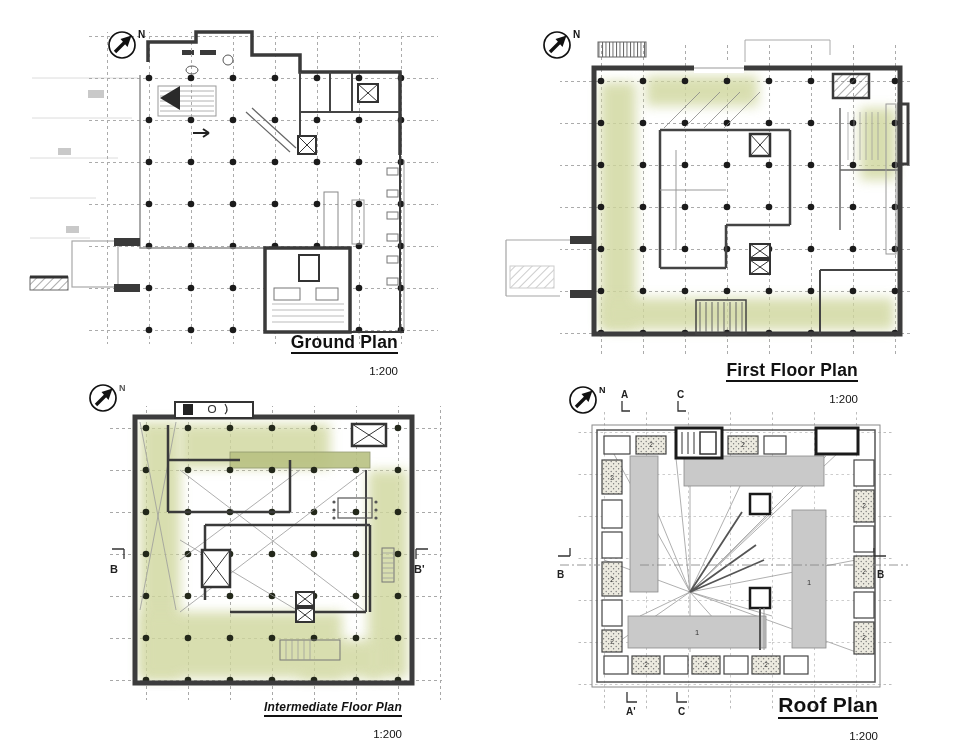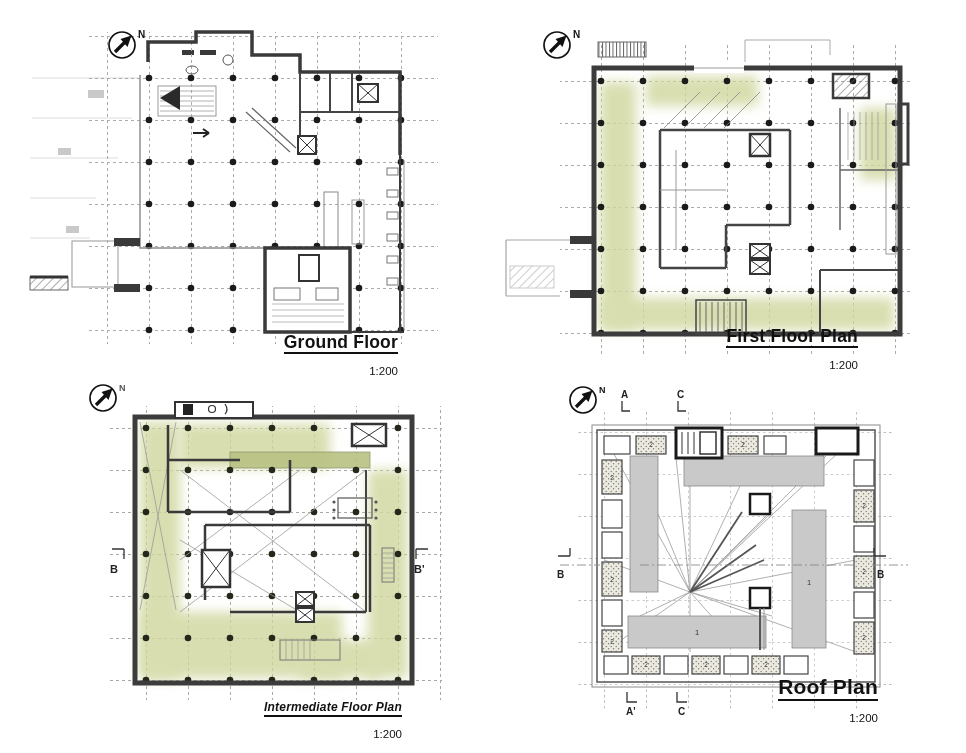--- a/index.html
+++ b/index.html
@@ -316,28 +316,28 @@
       <text x="626" y="715">A'</text>
       <path d="M677,692 V702 H687" stroke="#333" stroke-width="1.3" fill="none"></path>
       <text x="678" y="715">C</text>
     </g>
     <use href="#northArrow" transform="translate(583,400)"></use>
     <text x="599" y="393" font-size="9" font-weight="bold" fill="#111">N</text>
   </g>
 </svg>
 
 <div class="title-block" style="left:200px;top:333px;width:198px;">
-  <span class="plan-title">Ground Floor</span>
+  <span class="plan-title">Ground Plan</span>
   <div class="plan-scale">1:200</div>
 </div>
-<div class="title-block" style="left:660px;top:327px;width:198px;">
+<div class="title-block" style="left:660px;top:361px;width:198px;">
   <span class="plan-title">First Floor Plan</span>
   <div class="plan-scale">1:200</div>
 </div>
 <div class="title-block title-inter" style="left:170px;top:697px;width:232px;">
   <span class="plan-title">Intermediate Floor Plan</span>
   <div class="plan-scale">1:200</div>
 </div>
-<div class="title-block title-roof" style="left:660px;top:676px;width:218px;text-align:right;">
+<div class="title-block title-roof" style="left:660px;top:694px;width:218px;text-align:right;">
   <span class="plan-title">Roof Plan</span>
   <div class="plan-scale">1:200</div>
 </div>
 </div>
 
 </body></html>

